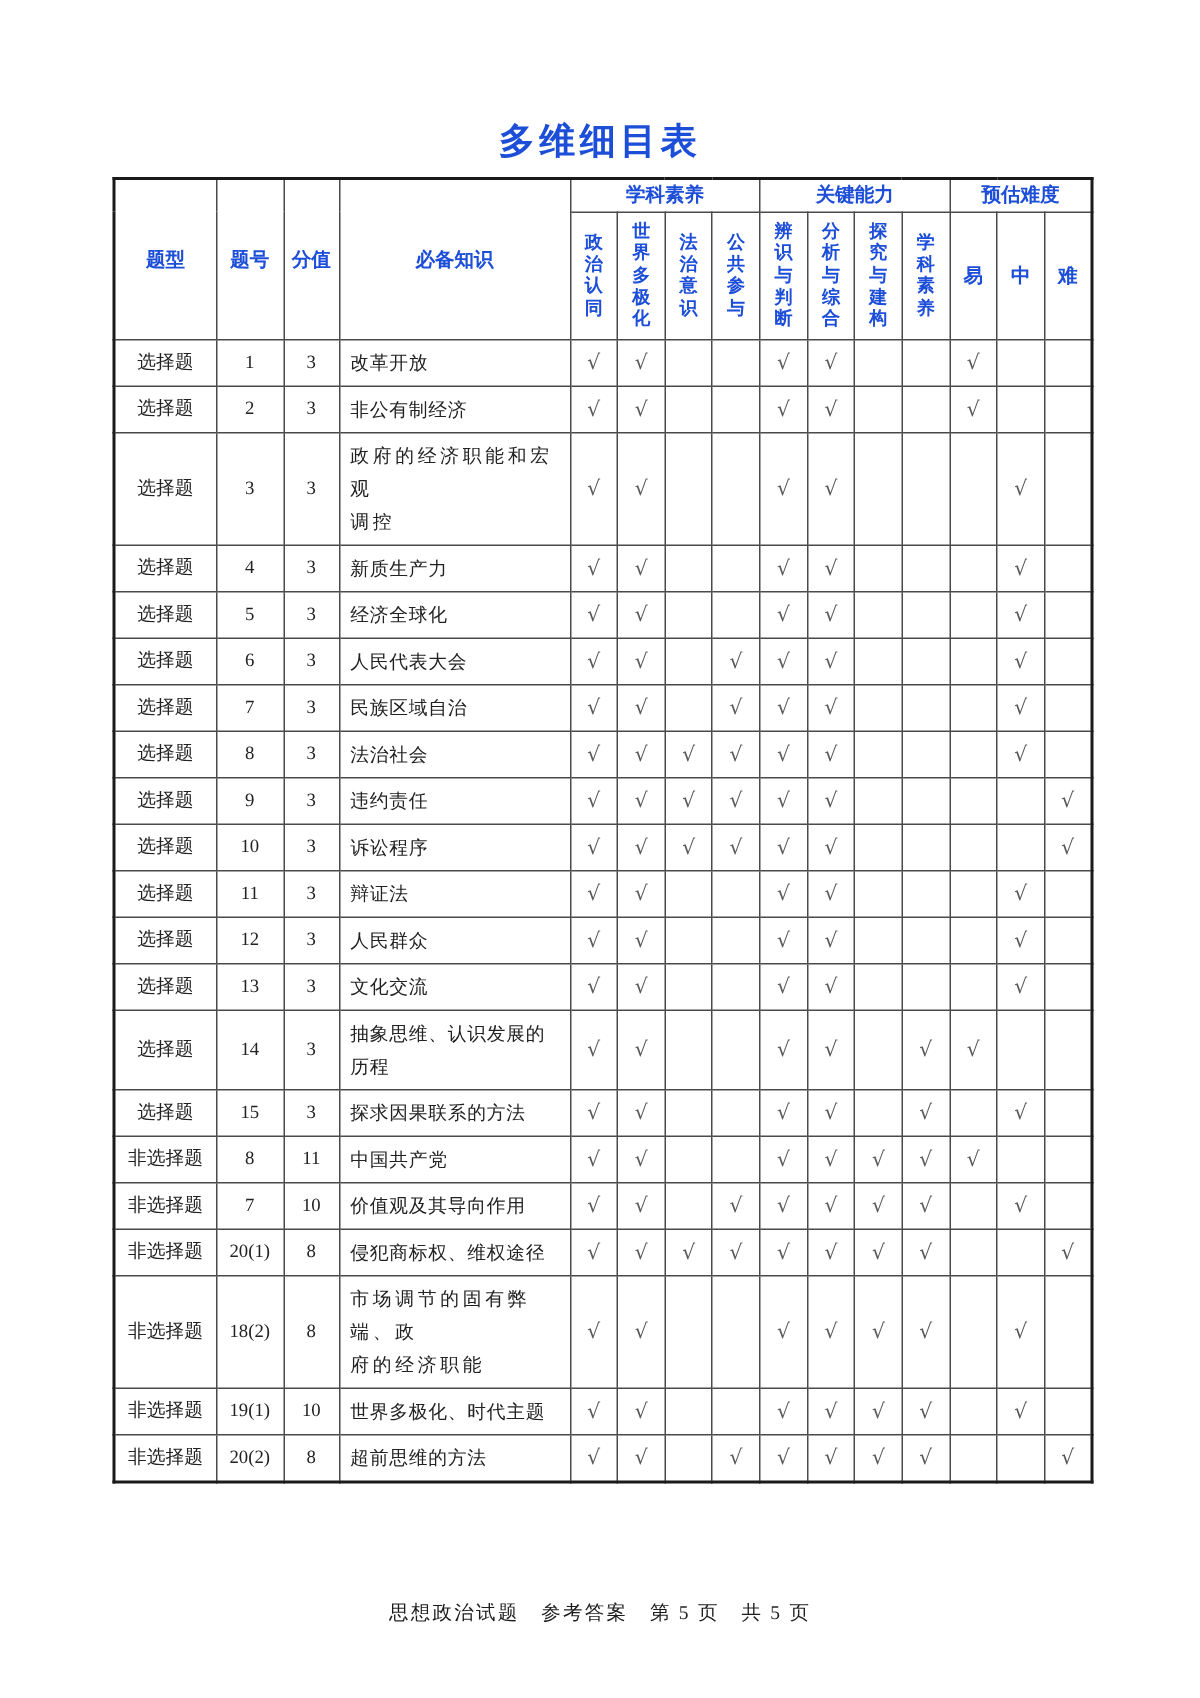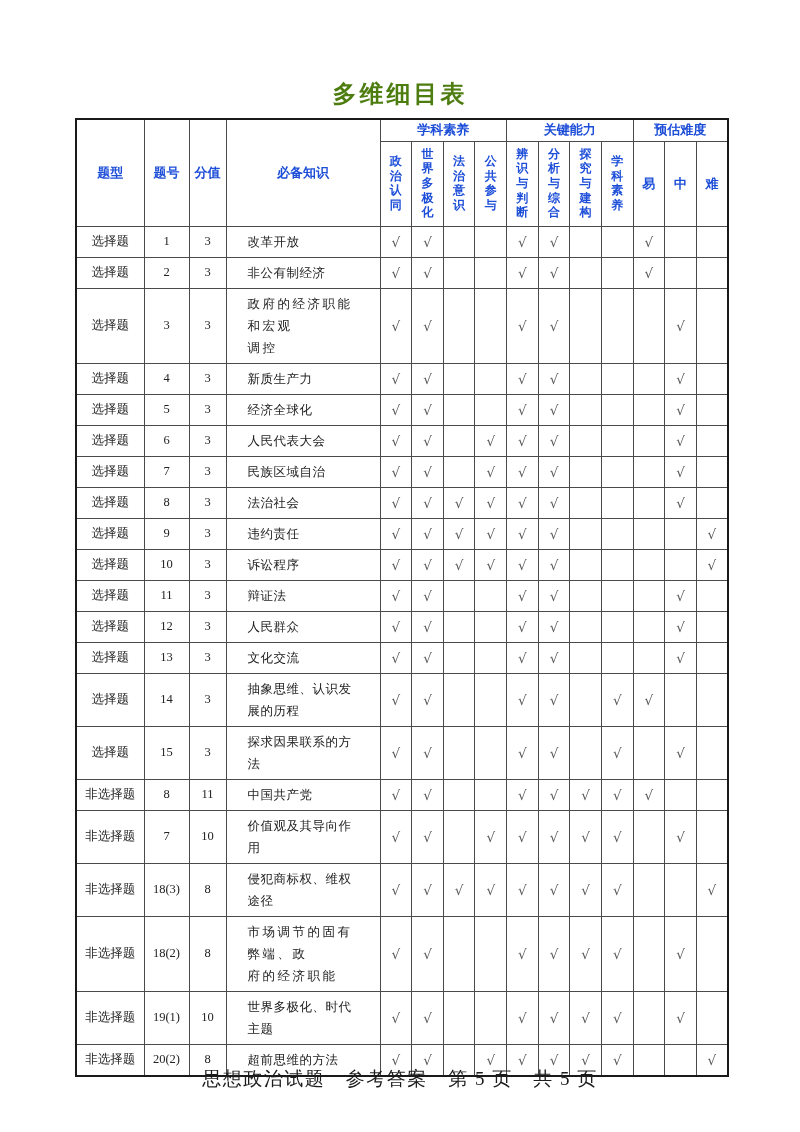--- a/index.html
+++ b/index.html
@@ -11,21 +11,21 @@
     color: #1c1c1c;
   }
   .title {
     position: absolute;
     top: 78px; left: 0; width: 100%;
     text-align: center;
     font-family: "Liberation Sans", "DejaVu Sans", sans-serif;
     font-weight: bold;
     font-size: 24px;
     letter-spacing: 3px;
-    color: #4d7c0f;
+    color: #1d4ed8;
   }
   table.spec {
     position: absolute;
     top: 118px; left: 75px;
     width: 654px;
     border-collapse: collapse;
     table-layout: fixed;
     border: 2px solid #1a1a1a;
   }
   .spec th, .spec td {
@@ -47,36 +47,36 @@
     font-size: 12px;
     line-height: 1.22;
     word-break: break-all;
     white-space: normal;
     font-weight: bold;
   }
   .hcol { font-size: 13px; }
   .spec tbody td { height: 30px; font-size: 12.5px; color: #222; }
   .spec td.knowledge {
     text-align: left;
-    padding: 4px 21px;
+    padding: 4px 7px;
     line-height: 22px;
     white-space: pre-wrap;
     letter-spacing: 0.5px;
   }
   .spec td.knowledge.spaced { letter-spacing: 2.5px; }
   .spec td.check {
     color: #5a5a5a;
     font-size: 13.5px;
     font-family: "DejaVu Sans", sans-serif;
   }
   .footer {
     position: absolute;
     top: 1066px; left: 0; width: 100%;
     text-align: center;
-    font-size: 19px;
+    font-size: 13px;
     letter-spacing: 1.5px;
     color: #1c1c1c;
   }
 </style>
 </head>
 <body>
 
 <div class="title">多维细目表</div>
 
 <table class="spec">
@@ -407,21 +407,21 @@
         <td class="check">√</td>
         <td class="check">√</td>
         <td class="check">√</td>
         <td class="check">√</td>
         <td class="check"></td>
         <td class="check">√</td>
         <td class="check"></td>
       </tr>
       <tr>
         <td>非选择题</td>
-        <td>18(3)</td>
+        <td>20(1)</td>
         <td>8</td>
         <td class="knowledge">侵犯商标权、维权途径</td>
         <td class="check">√</td>
         <td class="check">√</td>
         <td class="check">√</td>
         <td class="check">√</td>
         <td class="check">√</td>
         <td class="check">√</td>
         <td class="check">√</td>
         <td class="check">√</td>

